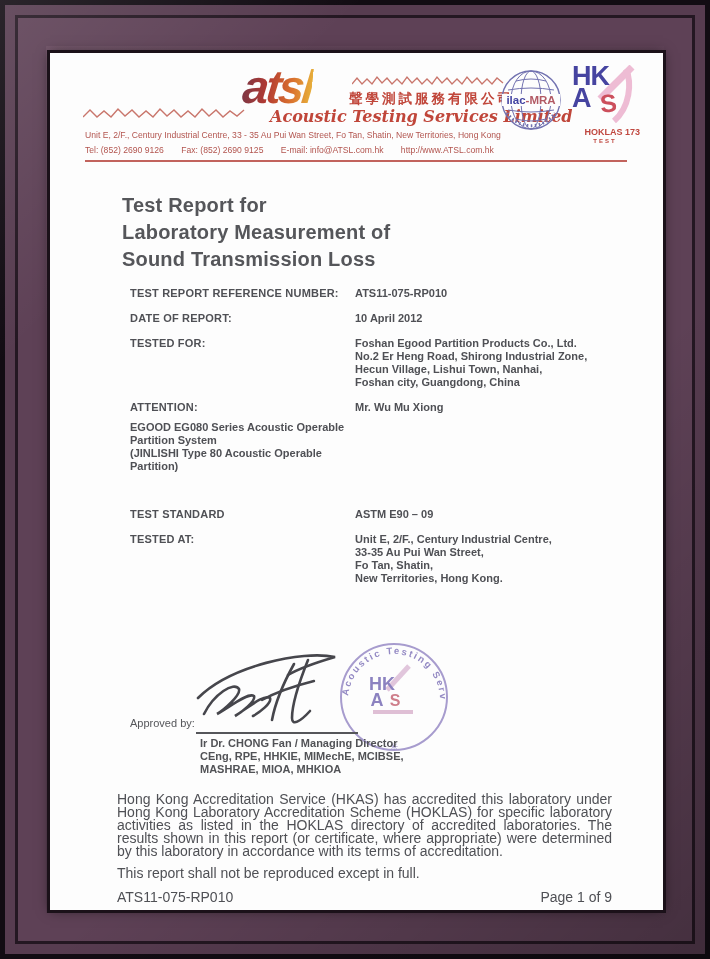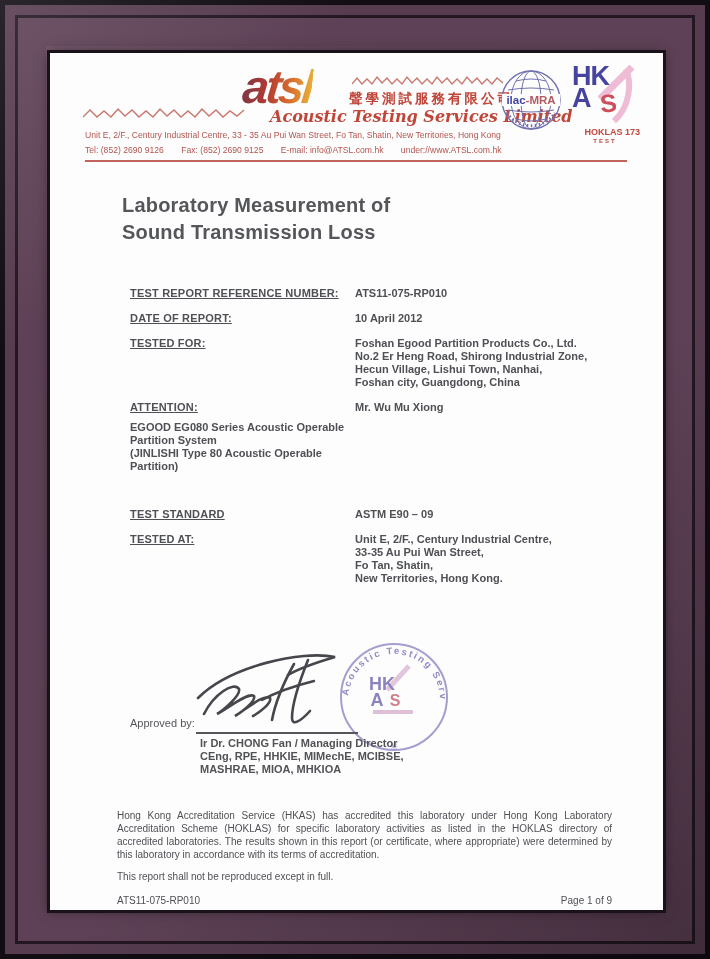--- a/index.html
+++ b/index.html
@@ -43,35 +43,35 @@
   .hoklas{position:absolute;left:0;top:62px;width:70px;text-align:right;font-size:9px;font-weight:800;color:#c04840;white-space:nowrap;}
   .hoklas-test{position:absolute;left:0;top:73px;width:70px;text-align:center;font-size:6px;font-weight:700;
     letter-spacing:2px;color:#c04840;}
 
   
   .title{left:72px;top:139px;font-size:20px;line-height:27px;font-weight:700;color:#55565a;letter-spacing:.2px;}
 
   
   .fields{left:80px;top:234px;width:497px;font-size:11px;line-height:13px;font-weight:700;color:#4f5055;}
   .row{display:flex;align-items:flex-start;}
-  .row .label{width:225px;flex:none;letter-spacing:.2px;text-decoration:underline;}
+  .row .label{width:225px;flex:none;letter-spacing:.2px;}
   .row .value{width:272px;white-space:pre-line;}
   .mb12{margin-bottom:12px;} .mb19{} .mb4{margin-bottom:12px;}
   .mb7{margin-bottom:7px;justify-content:space-between;} .mb35{margin-bottom:35px;}
 
   
   .approval{left:80px;top:597px;width:420px;height:185px;}
   .approved-label{position:absolute;left:0;top:67px;font-size:11px;color:#55565a;}
   .sig-svg{position:absolute;left:60px;top:-2px;}
   .sig-line{position:absolute;left:66px;top:82px;width:162px;height:2px;background:#55565a;}
   .approver{position:absolute;left:70px;top:87px;font-size:11px;line-height:13px;font-weight:600;color:#515256;white-space:pre-line;}
   .stamp{position:absolute;left:205px;top:-12px;opacity:.85;}
 
   
-  .footer{left:67px;top:740px;width:495px;font-size:10px;line-height:13px;color:#4f5055;margin-top:16px;}
+  .footer{left:67px;top:740px;width:495px;font-size:14px;line-height:13px;color:#4f5055;}
   .accred{text-align:justify;}
   .repro{margin-top:9px;}
   .ref-row{margin-top:11px;display:flex;justify-content:space-between;}
 </style>
 </head>
 <body>
 
 <div class="frame"></div>
 
 <div class="page">
@@ -87,21 +87,21 @@
   </svg>
 
   <div class="abs company-zh">聲學測試服務有限公司</div>
   <div class="abs company-en">Acoustic Testing Services Limited</div>
 
   <div class="abs address-1">Unit E, 2/F., Century Industrial Centre, 33 - 35 Au Pui Wan Street, Fo Tan, Shatin, New Territories, Hong Kong</div>
   <div class="abs address-2">
     <span>Tel: (852) 2690 9126</span>
     <span>Fax: (852) 2690 9125</span>
     <span>E-mail: info@ATSL.com.hk</span>
-    <span>under://www.ATSL.com.hk</span>
+    <span>http://www.ATSL.com.hk</span>
   </div>
   <div class="abs header-rule"></div>
 
   <svg class="abs ilac-logo" viewBox="0 0 62 62">
     <circle cx="31" cy="31" r="29" fill="none" stroke="#7272b0" stroke-width="1.4"></circle>
     <ellipse cx="31" cy="31" rx="10" ry="29" fill="none" stroke="#7272b0" stroke-width="1"></ellipse>
     <ellipse cx="31" cy="31" rx="20" ry="29" fill="none" stroke="#7272b0" stroke-width="1"></ellipse>
     <path d="M16,12 Q31,8 46,12" fill="none" stroke="#7272b0" stroke-width="1"></path>
     <path d="M8,21 Q31,17 54,21" fill="none" stroke="#7272b0" stroke-width="1"></path>
     <path d="M8,41 Q31,45 54,41" fill="none" stroke="#7272b0" stroke-width="1"></path>
@@ -121,20 +121,21 @@
     <div class="hkas-letters">
       <div>HK</div>
       <div>A</div>
     </div>
     <div class="hkas-s">S</div>
     <div class="hoklas">HOKLAS 173</div>
     <div class="hoklas-test">TEST</div>
   </div>
 
   <div class="abs title">
+    <div>Test Report for</div>
     <div>Laboratory Measurement of</div>
     <div>Sound Transmission Loss</div>
   </div>
 
   <div class="abs fields">
     <div class="row mb12">
       <div class="label">TEST REPORT REFERENCE NUMBER:</div>
       <div class="value">ATS11-075-RP010</div>
     </div>
     <div class="row mb12">

